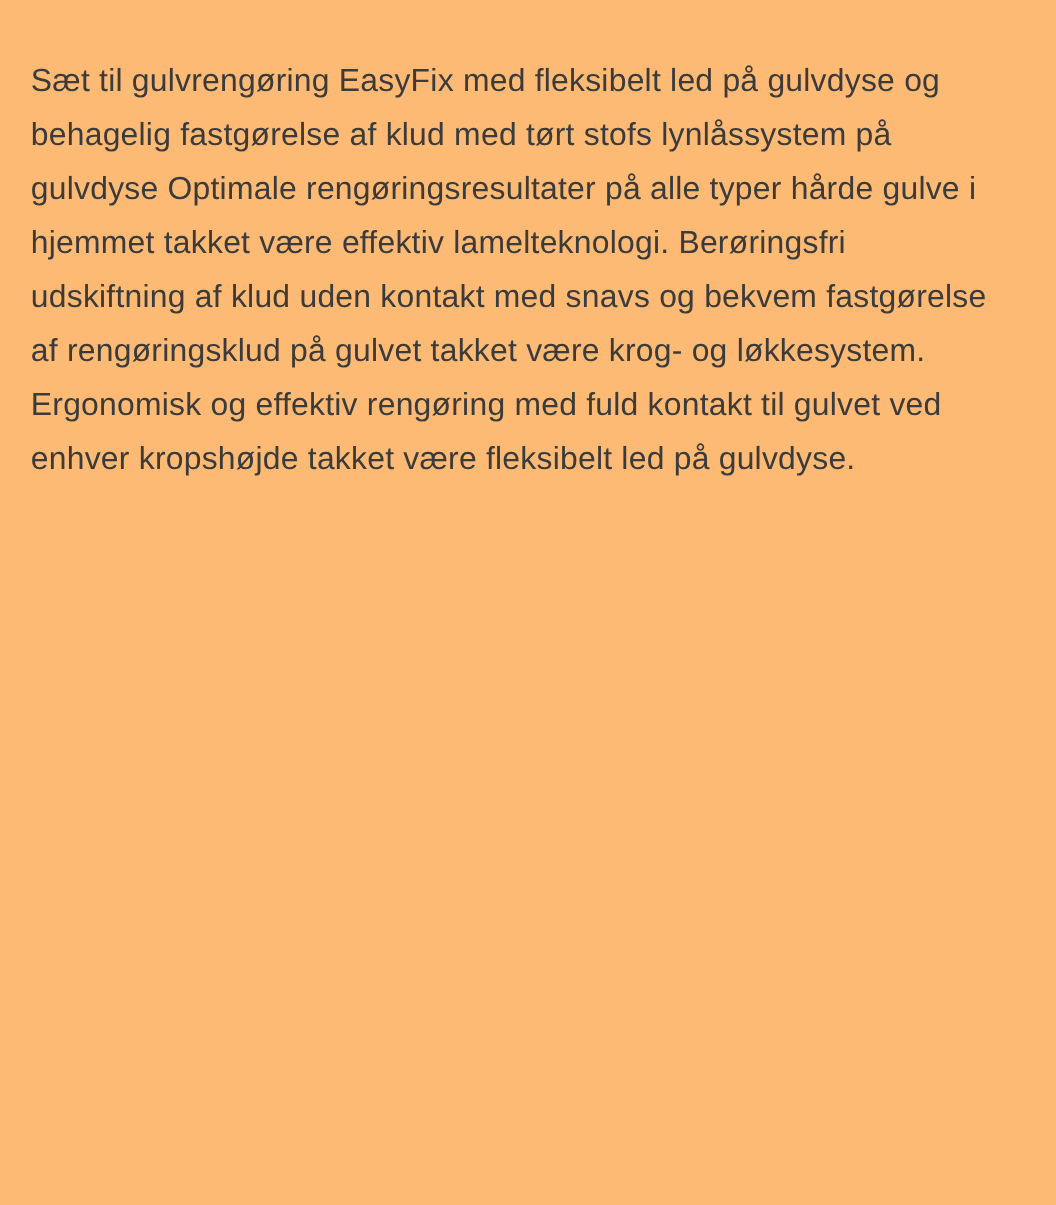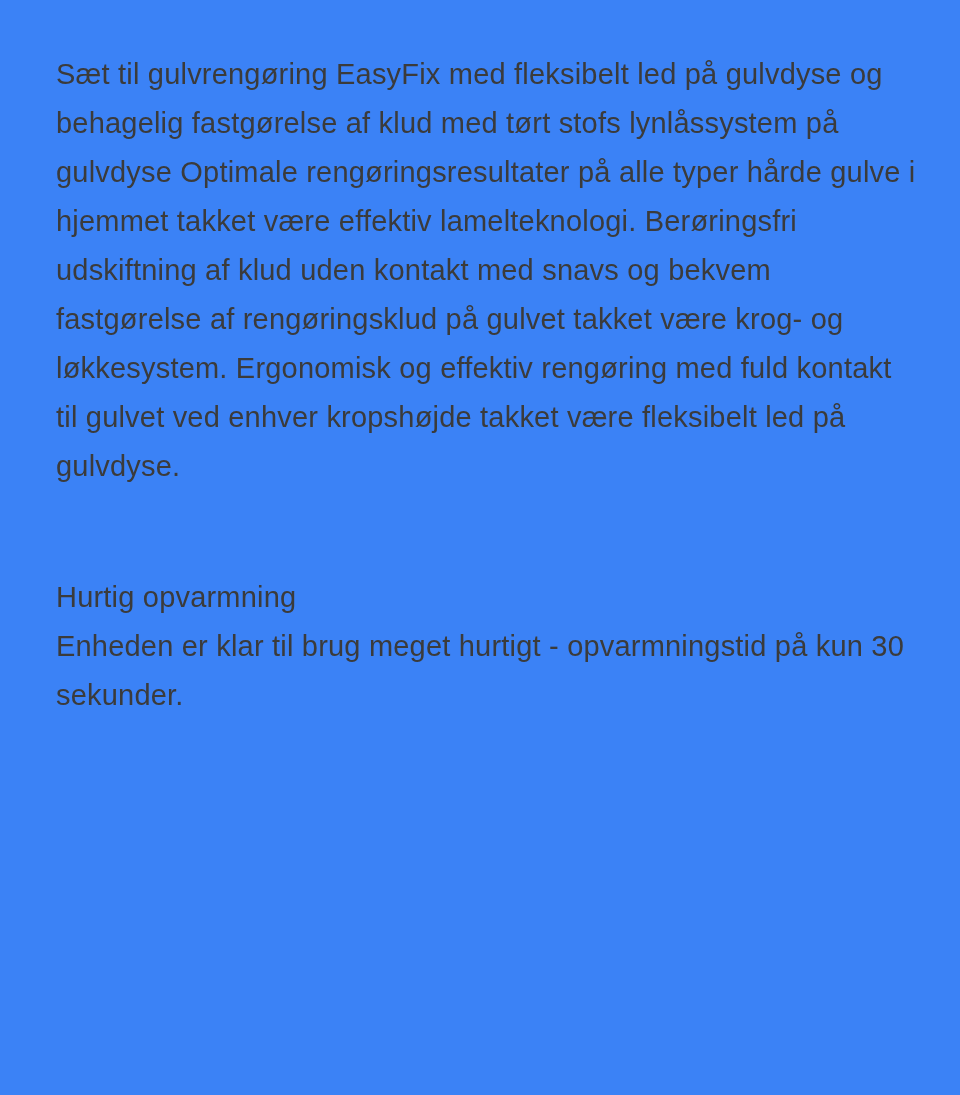--- a/index.html
+++ b/index.html
@@ -10,36 +10,34 @@
     width: 960px;
     height: 1095px;
     background: #ffffff;
     font-family: "Liberation Sans", "DejaVu Sans", sans-serif;
     overflow: hidden;
   }
   .page {
     box-sizing: border-box;
     width: 960px;
     height: 1095px;
-    padding: 50px 42px 0 56px;
-    background: #3b82f6;
+    padding: 50px 42px 0 28px;
+    background: #fdba74;
   }
   .para {
     margin: 0 0 82px 0;
     color: #3b3b3b;
     font-size: 29px;
     line-height: 49px;
     letter-spacing: 0.2px;
     white-space: pre-line;
     text-align: left;
   }
   .para:last-child {
     margin-bottom: 0;
   }
 </style>
 </head>
 <body>
 
 <div class="page">
   <p class="para">Sæt til gulvrengøring EasyFix med fleksibelt led på gulvdyse og behagelig fastgørelse af klud med tørt stofs lynlåssystem på gulvdyse Optimale rengøringsresultater på alle typer hårde gulve i hjemmet takket være effektiv lamelteknologi. Berøringsfri udskiftning af klud uden kontakt med snavs og bekvem fastgørelse af rengøringsklud på gulvet takket være krog- og løkkesystem. Ergonomisk og effektiv rengøring med fuld kontakt til gulvet ved enhver kropshøjde takket være fleksibelt led på gulvdyse.</p>
-  <p class="para">Hurtig opvarmning
-Enheden er klar til brug meget hurtigt - opvarmningstid på kun 30 sekunder.</p>
 </div>
 
 </body></html>

